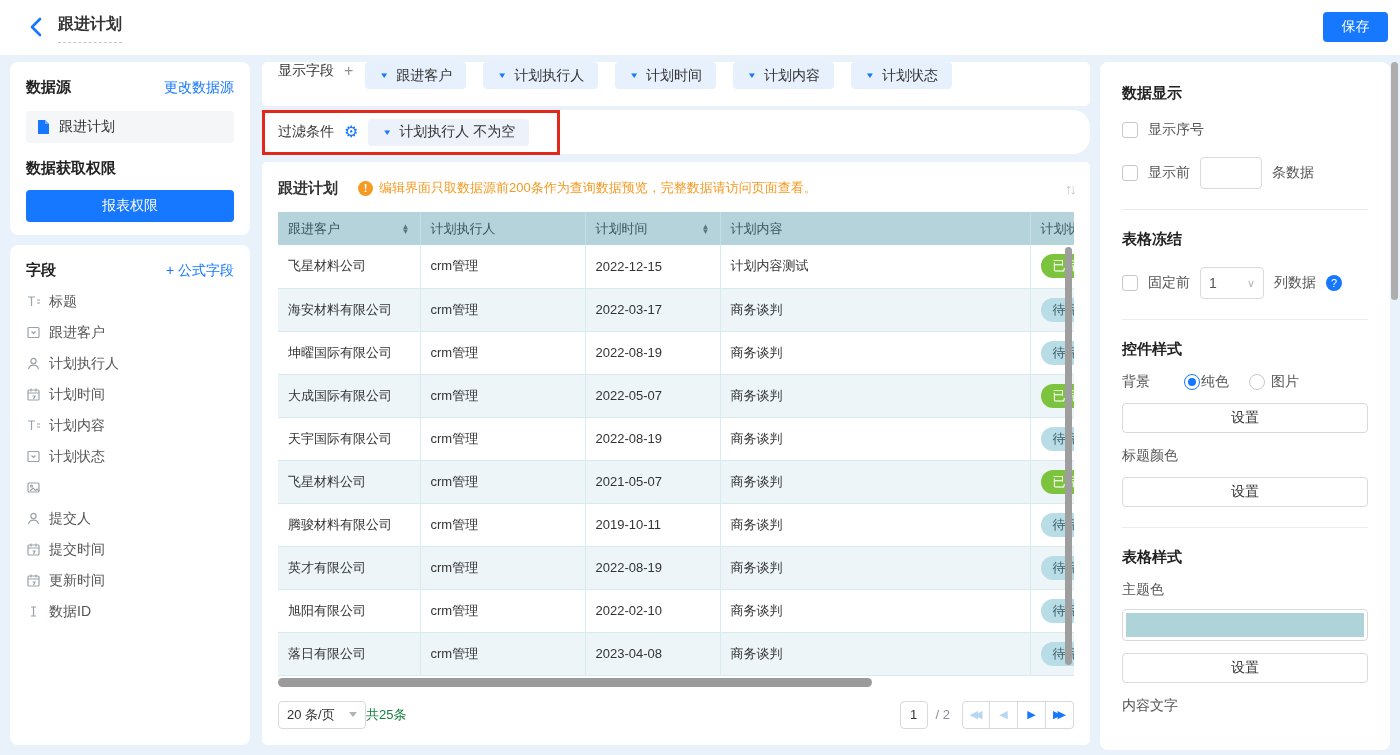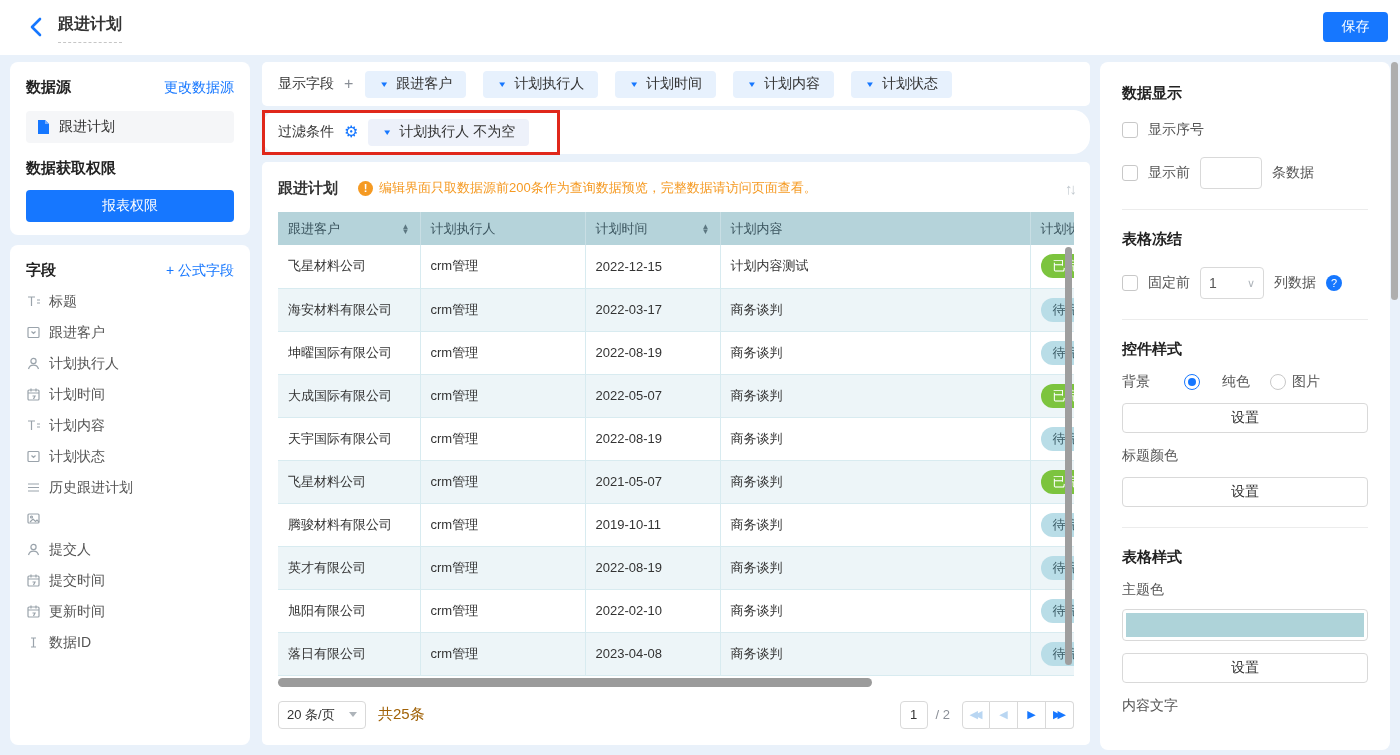--- a/index.html
+++ b/index.html
@@ -27,21 +27,21 @@
   .perm-title { margin-top:16px; }
   .perm-btn { margin-top:12px; width:100%; height:32px; background:#1677ff; color:#fff;
               border:none; border-radius:4px; font-size:14px; cursor:pointer; }
   .card-fields { left:10px; top:245px; width:240px; height:500px; padding:16px; }
   .fields-head { display:flex; justify-content:space-between; align-items:center; }
   .field-list { margin-top:6px; }
   .field-item { display:flex; align-items:center; gap:8px; height:31px; color:#555; font-size:14px; cursor:pointer; }
   .field-item .f-icon { width:15px; height:15px; display:inline-flex; color:#9aa3ab; }
   
   .card-display { left:262px; top:62px; width:828px; height:44px; border-radius:5px;
-                  display:flex; align-items:center; padding:0 16px; gap:8px; }
+                  display:flex; align-items:flex-start; padding:0 16px; gap:8px; }
   .card-filter { left:262px; top:110px; width:828px; height:44px; border-radius:17px;
                  display:flex; align-items:center; padding:0 16px; gap:10px; }
   .chip { background:#e7f1fd; border-radius:4px; height:27px; display:inline-flex; align-items:center;
           gap:7px; padding:0 14px; font-size:14px; color:#333; cursor:pointer; white-space:nowrap; }
   .chip .tri { color:#1677ff; font-size:10px; transform:scale(1,.8); }
   .chip.filter-chip { background:#edf1fa; }
   .plus { color:#8a8f97; font-size:16px; margin-left:2px; cursor:pointer; }
   .gear { color:#1677ff; font-size:16px; line-height:1; cursor:pointer; }
   .annotation-box { position:absolute; left:262px; top:110px; width:298px; height:45px;
                     border:3px solid #e0281b; pointer-events:none; z-index:50; }
@@ -67,21 +67,21 @@
   .badge.done { background:#7cc43e; color:#fff; }
   .badge.pending { background:#b9dde7; color:#3a5a64; }
   .vscroll { position:absolute; right:2px; top:35px; width:7px; height:418px; background:#9e9e9e; border-radius:4px; }
   .hscroll { margin-top:2px; width:594px; height:9px; background:#9b9b9b; border-radius:5px; }
   
   .pager { margin-top:14px; display:flex; align-items:center; }
   .psize { width:88px; height:28px; border:1px solid #d9d9d9; border-radius:4px; display:flex;
            align-items:center; justify-content:space-between; padding:0 8px; font-size:13px; cursor:pointer; }
   .caret-down { width:0; height:0; border-left:4px solid transparent; border-right:4px solid transparent;
                 border-top:5px solid #aeb4ba; }
-  .ptotal { margin-left:12px; color:#a16207; font-size:15px; }
+  .ptotal { margin-left:0; color:#15803d; font-size:13px; }
   .pright { margin-left:auto; display:flex; align-items:center; gap:8px; }
   .pnum { width:28px; height:28px; border:1px solid #d9d9d9; border-radius:4px; display:flex;
           align-items:center; justify-content:center; font-size:13px; }
   .pslash { color:#8a8f97; font-size:13px; }
   .pgroup { display:flex; margin-left:4px; }
   .pbtn { width:28px; height:28px; border:1px solid #d9d9d9; background:#fff; display:flex;
           align-items:center; justify-content:center; font-size:11px; letter-spacing:-4px; padding-right:4px; cursor:pointer; }
   .pbtn + .pbtn { border-left:none; }
   .pbtn:first-child { border-radius:4px 0 0 4px; }
   .pbtn:last-child { border-radius:0 4px 4px 0; }
@@ -189,28 +189,20 @@
         <span>计划内容</span>
       </div>
       <div class="field-item">
         <span class="f-icon">
           <svg width="15" height="15" viewBox="0 0 15 15" fill="none" stroke="currentColor" stroke-width="1.2">
             <rect x="2" y="2.5" width="11" height="10" rx="1"></rect>
             <path d="M5.5 6.5l2 2 2-2"></path>
           </svg>
         </span>
         <span>计划状态</span>
-      </div>
-      <div class="field-item">
-        <span class="f-icon">
-          <svg width="15" height="15" viewBox="0 0 15 15" fill="none" stroke="currentColor" stroke-width="1.2">
-            <path d="M2 4h11M2 7.5h11M2 11h11" stroke-dasharray="0"></path>
-          </svg>
-        </span>
-        <span>历史跟进计划</span>
       </div>
       <div class="field-item">
         <span class="f-icon">
           <svg width="15" height="15" viewBox="0 0 15 15" fill="none" stroke="currentColor" stroke-width="1.2">
             <rect x="2" y="3" width="11" height="9" rx="1"></rect>
             <circle cx="5.5" cy="6" r="1"></circle>
             <path d="M4 11l3-3 2.5 2.5L11 9l2 2"></path>
           </svg>
         </span>
         <span></span>
@@ -456,21 +448,21 @@
       <span style="color:#aeb4ba; font-size:11px;">∨</span>
     </span>
     <span>列数据</span>
     <span class="q-ic">?</span>
   </div>
   <div class="divider"></div>
 
   <div class="rp-sec-title" style="margin-top:20px;">控件样式</div>
   <div class="rp-row" style="margin-top:14px;">
     <span>背景</span>
-    <span style="display:inline-flex; align-items:center; gap:22px; margin-left:24px;">
+    <span style="display:inline-flex; align-items:center; gap:1px; margin-left:24px;">
       <span class="radio sel"></span>
       <span>纯色</span>
     </span>
     <span style="display:inline-flex; align-items:center; gap:6px; margin-left:10px;">
       <span class="radio"></span>
       <span>图片</span>
     </span>
   </div>
   <button class="set-btn">设置</button>
   <div class="sub-label">标题颜色</div>

